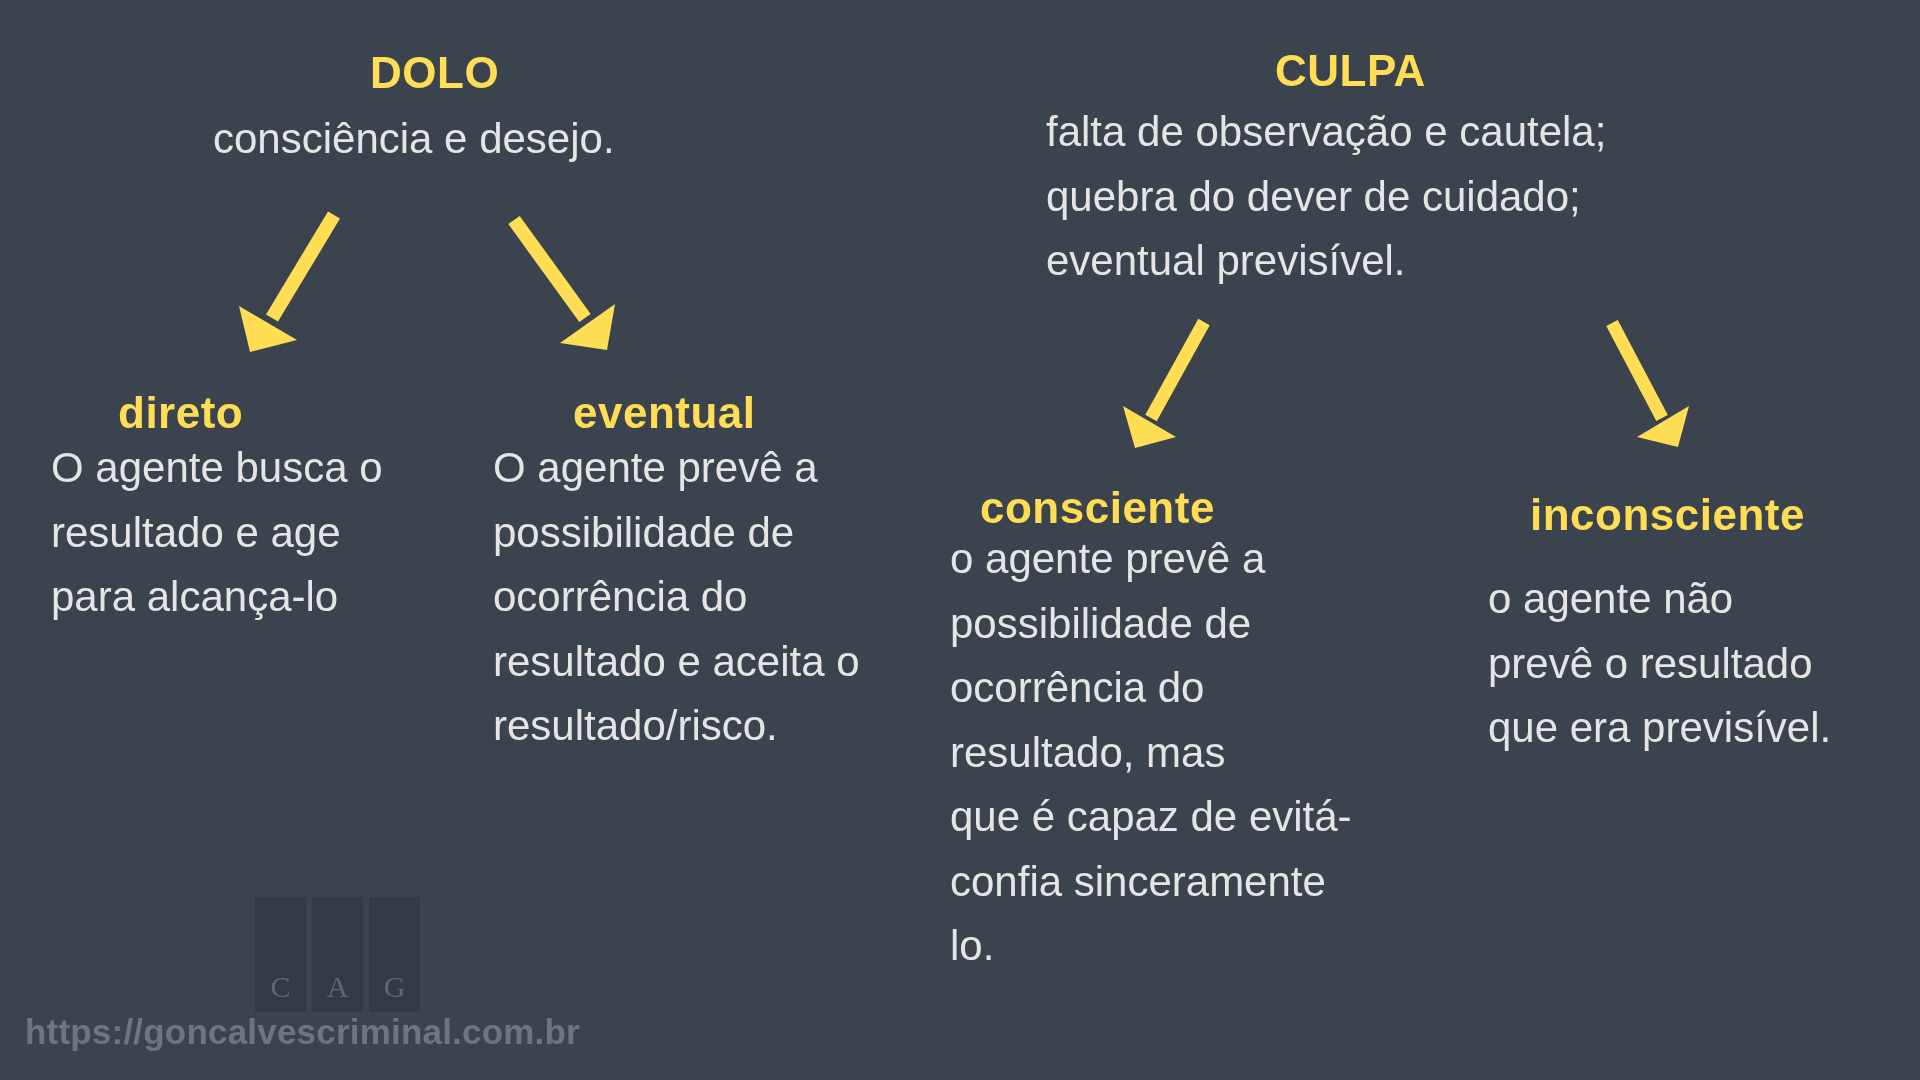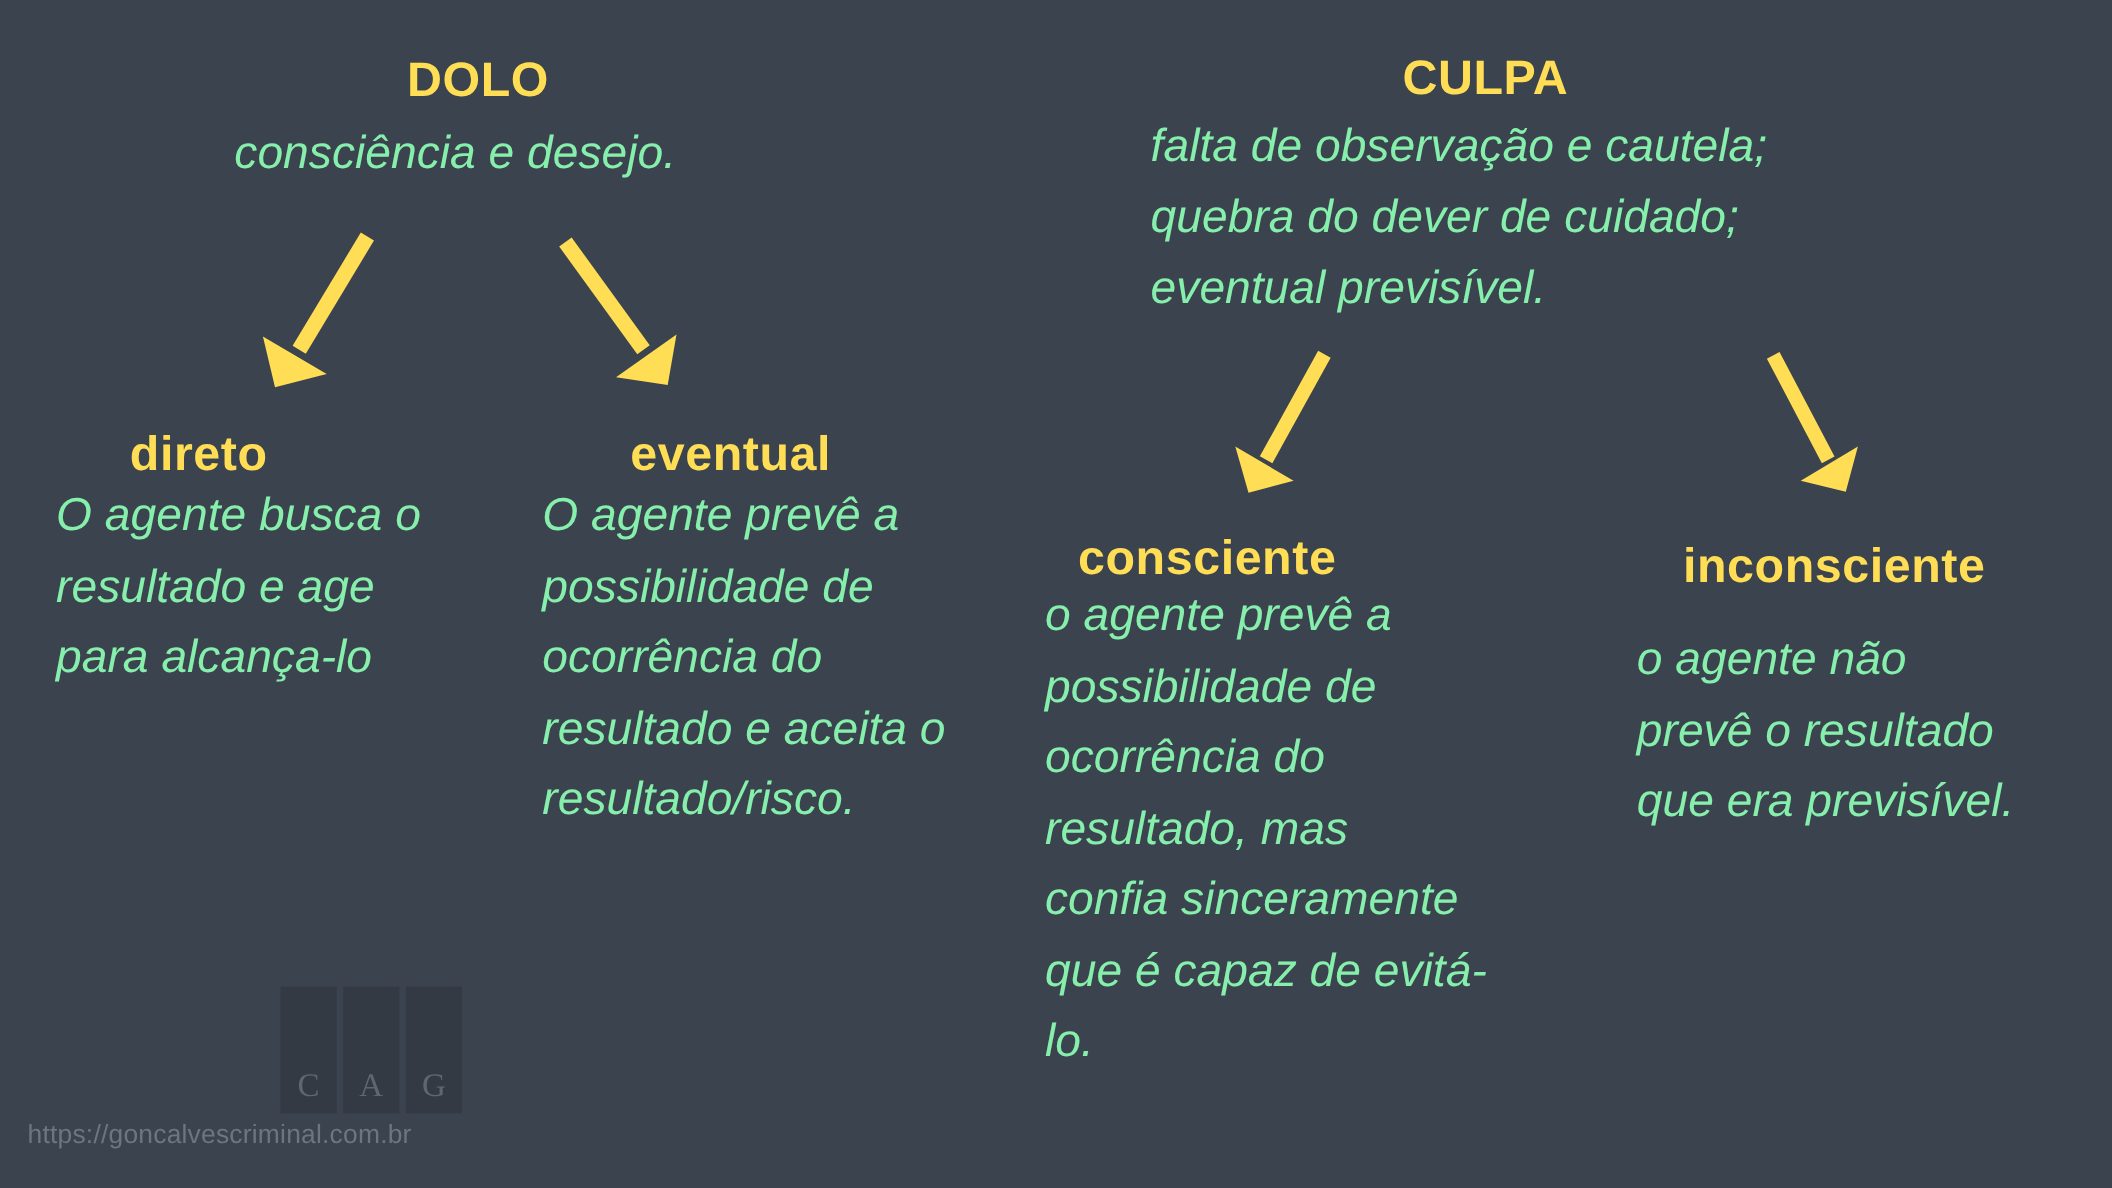--- a/index.html
+++ b/index.html
@@ -13,38 +13,37 @@
     position: absolute;
     color: #ffdd55;
     font-weight: bold;
     font-size: 44px;
     line-height: 50px;
     white-space: nowrap;
     letter-spacing: 0.5px;
   }
   .body-text {
     position: absolute;
-    color: #86efac;
+    color: #e5e5e5;
     font-weight: 300;
     font-size: 42px;
     line-height: 64.5px;
-    font-style: italic;
   }
   .body-text .line { display: block; white-space: nowrap; }
   #arrows { position: absolute; left: 0; top: 0; width: 1920px; height: 1080px; pointer-events: none; }
   .logo { position: absolute; left: 255px; top: 897px; width: 165px; height: 115px; display: flex; gap: 6px; }
   .logo-box {
     width: 51px; height: 115px; background: #333a44;
     display: flex; align-items: flex-end; justify-content: center;
     color: #5f6670; font-family: "Liberation Serif", serif; font-size: 30px;
     padding-bottom: 8px; box-sizing: border-box;
   }
   .url {
     position: absolute; left: 25px; top: 1012px;
-    color: #6d7680; font-weight: normal; font-size: 24px; line-height: 40px;
+    color: #6d7680; font-weight: bold; font-size: 35px; line-height: 40px;
     white-space: nowrap; letter-spacing: 0.2px;
   }
 </style>
 </head>
 <body>
 
 <div class="heading" style="left:370px; top:48px;">DOLO</div>
 <div class="body-text" style="left:213px; top:107px;">
   <span class="line">consciência e desejo.</span>
 </div>
@@ -90,22 +89,22 @@
   <span class="line">resultado e aceita o</span>
   <span class="line">resultado/risco.</span>
 </div>
 
 <div class="heading" style="left:980px; top:483px;">consciente</div>
 <div class="body-text" style="left:950px; top:527px;">
   <span class="line">o agente prevê a</span>
   <span class="line">possibilidade de</span>
   <span class="line">ocorrência do</span>
   <span class="line">resultado, mas</span>
+  <span class="line">que é capaz de evitá-</span>
   <span class="line">confia sinceramente</span>
-  <span class="line">que é capaz de evitá-</span>
   <span class="line">lo.</span>
 </div>
 
 <div class="heading" style="left:1530px; top:490px;">inconsciente</div>
 <div class="body-text" style="left:1488px; top:539px;margin-top:28px;">
   <span class="line">o agente não</span>
   <span class="line">prevê o resultado</span>
   <span class="line">que era previsível.</span>
 </div>
 

